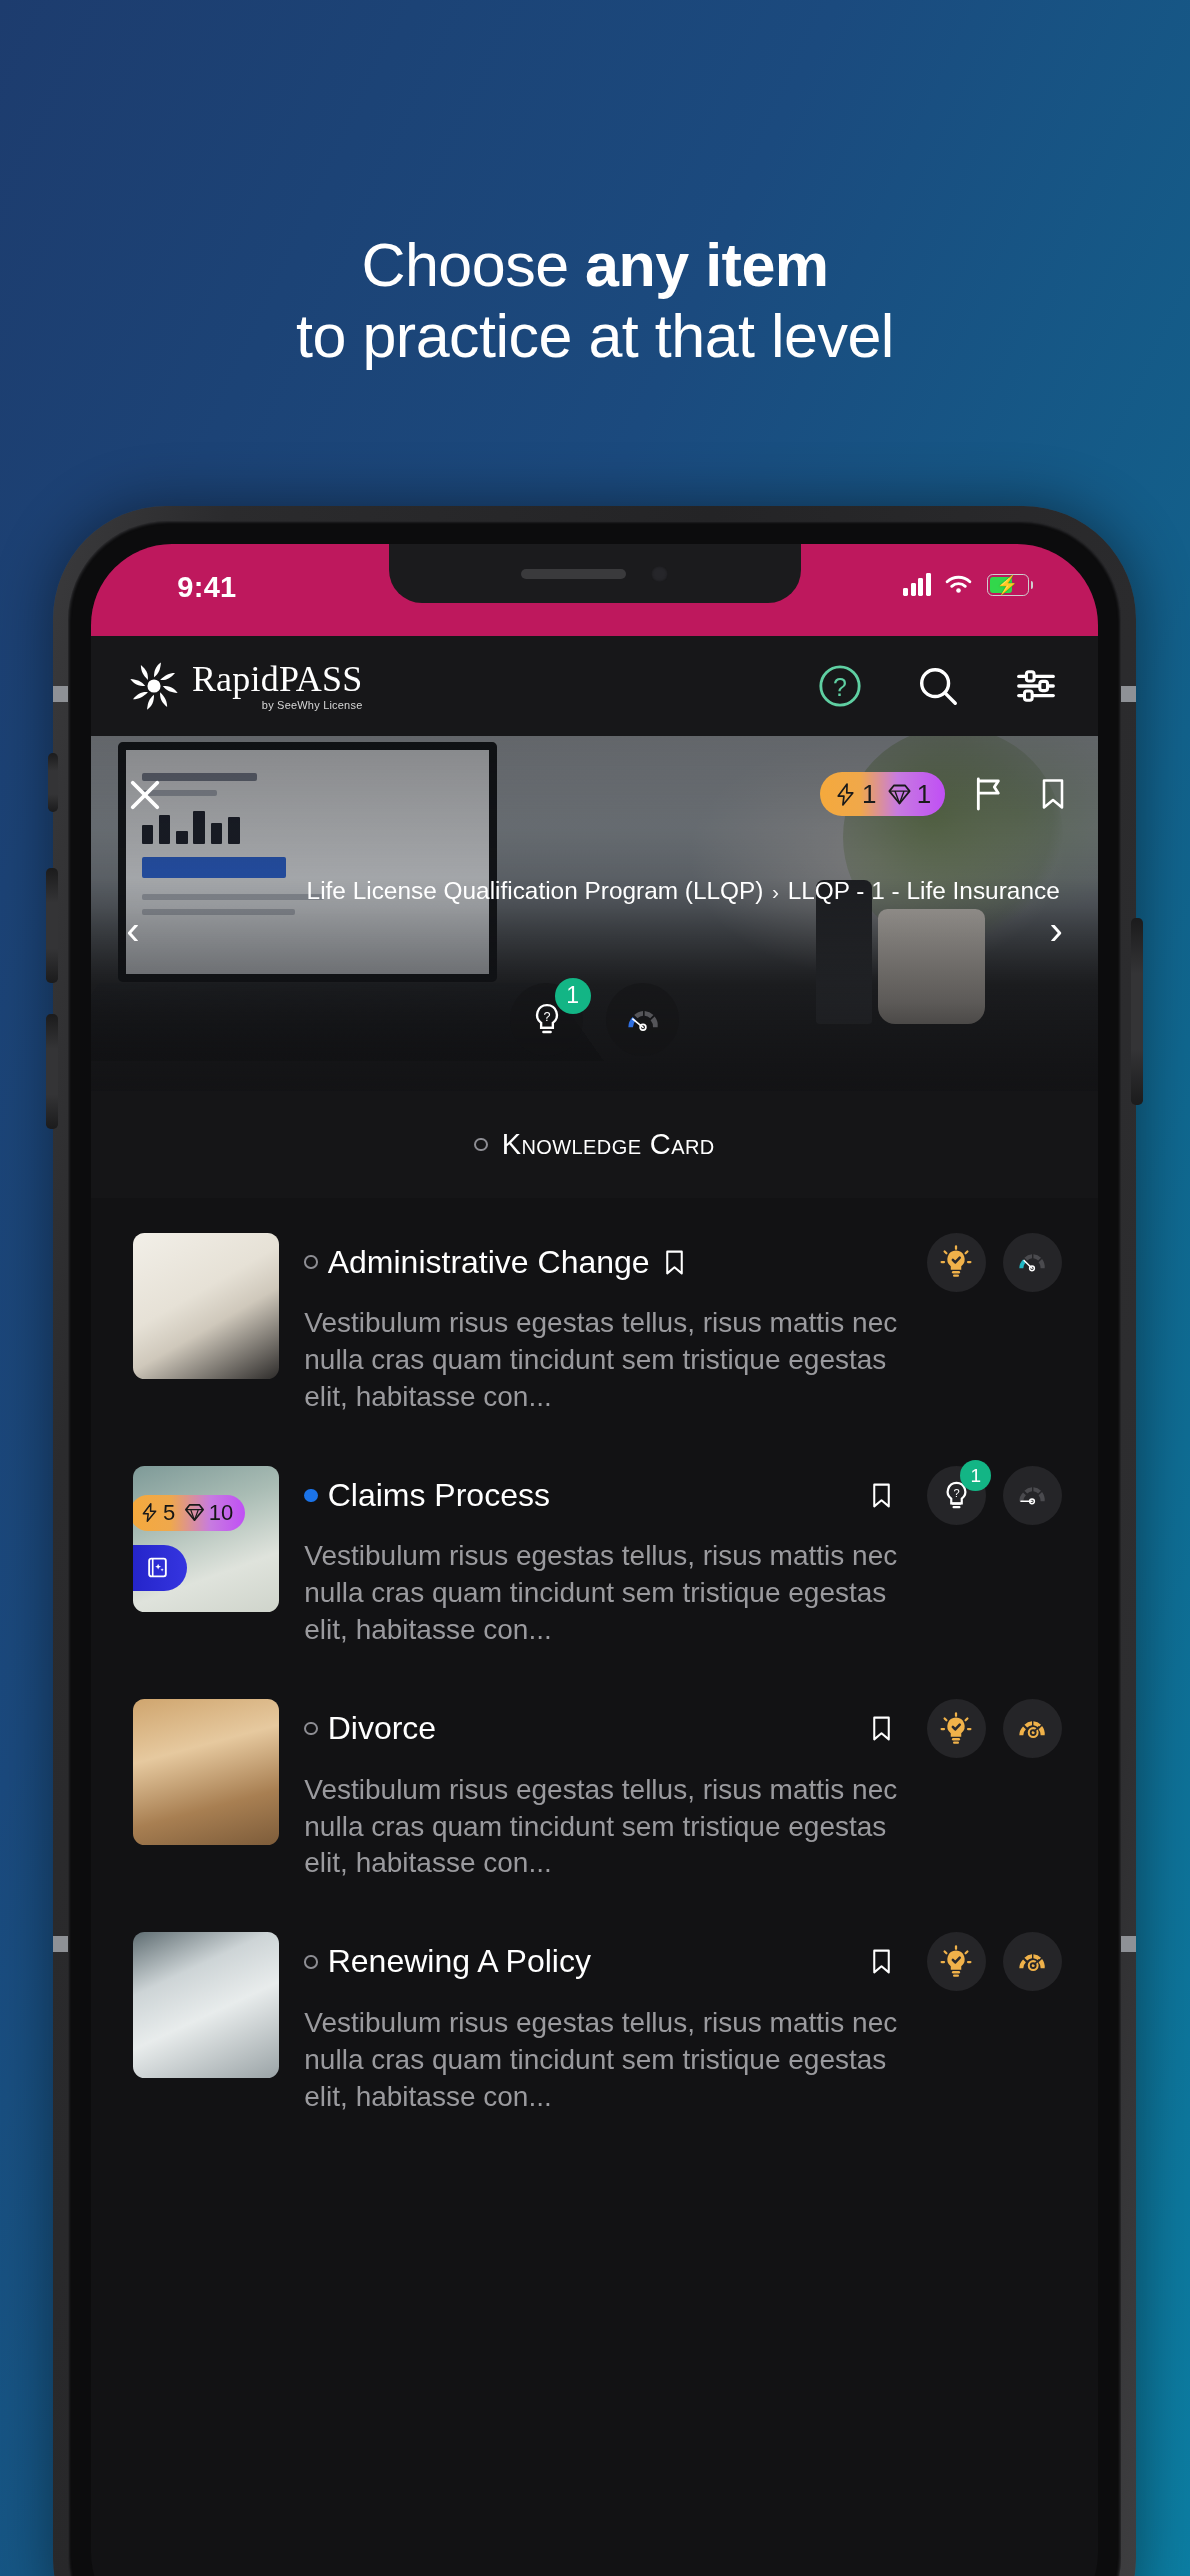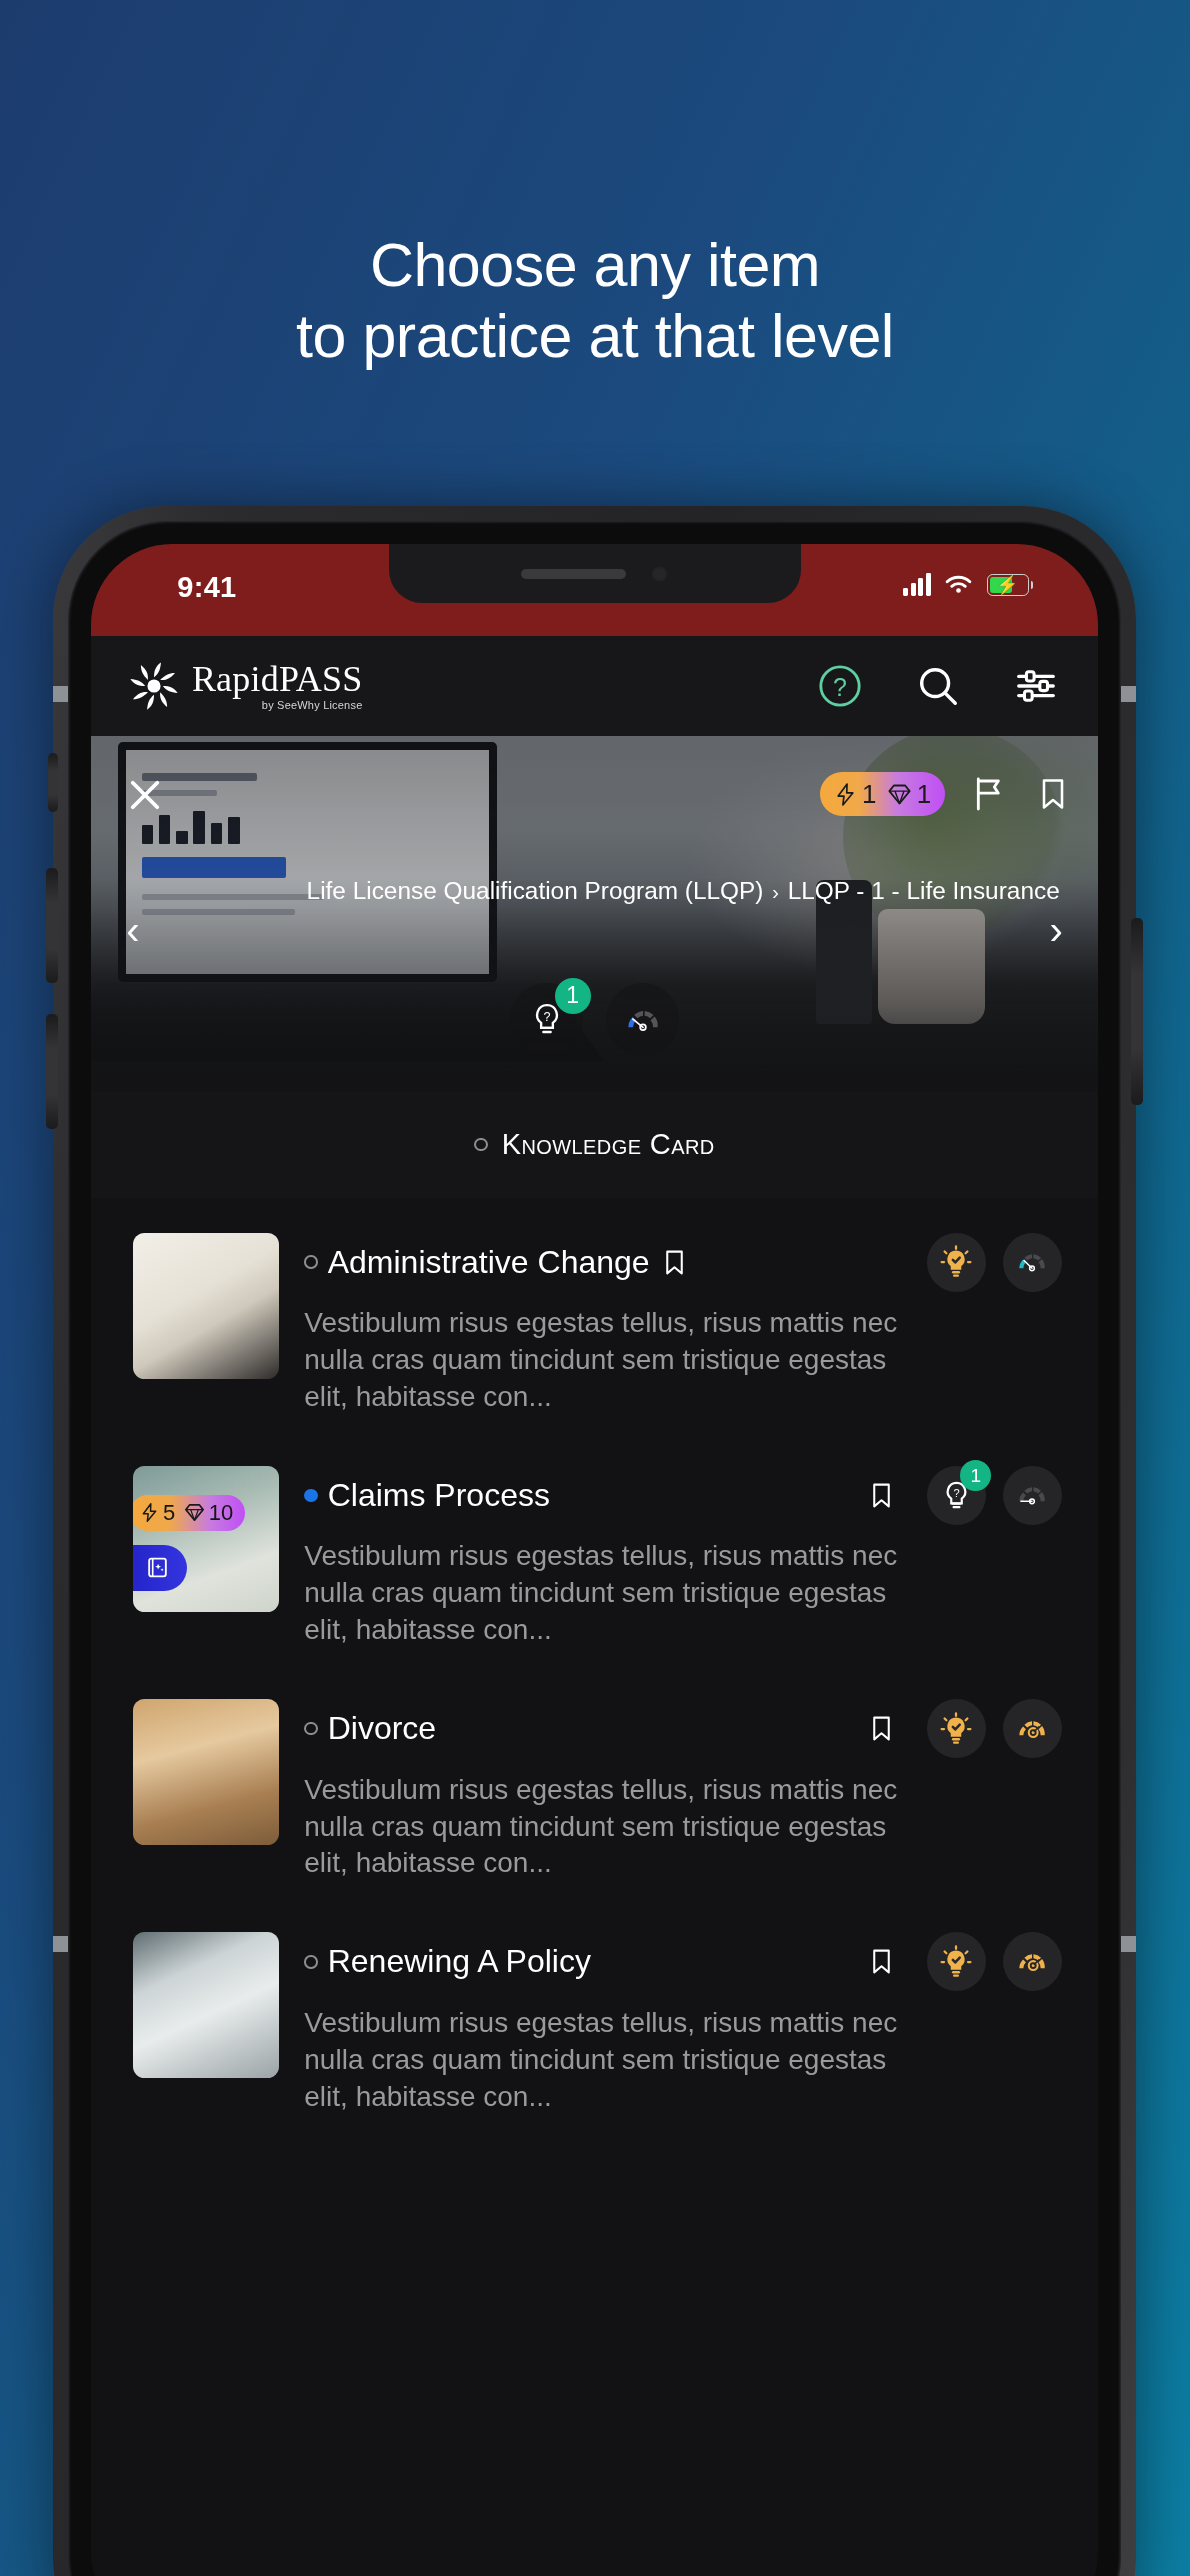--- a/index.html
+++ b/index.html
@@ -14,21 +14,21 @@
   .headline {
     position: absolute;
     top: 230px; left: 0; width: 1190px;
     text-align: center;
     color: #ffffff;
     font-size: 61px;
     line-height: 1.17;
     font-weight: 400;
     letter-spacing: -0.5px;
   }
-  .headline .b { font-weight: 400; }
+  .headline .b { font-weight: 700; }
   .headline .l2 { display: block; }
 
   
   .phone-frame {
     position: absolute;
     left: 53px; top: 506px;
     width: 1083px; height: 2166px;
     border-radius: 113px;
     background: linear-gradient(100deg,#3a3a3c 0%, #2b2b2d 12%, #242426 45%, #2e2e30 88%, #404042 100%);
     box-shadow: 0 0 58px rgba(0,0,0,.45);
@@ -61,21 +61,21 @@
     position: absolute; background: #8e9196;
   }
   .ant-l1 { left: 0; top: 180px; width: 15.3px; height: 16.3px; }
   .ant-l2 { left: 0; top: 1430px; width: 15.3px; height: 16.3px; }
   .ant-r1 { right: 0; top: 180px; width: 15.3px; height: 16.3px; }
   .ant-r2 { right: 0; top: 1430px; width: 15.3px; height: 16.3px; }
 
   
   .statusbar {
     position: relative; height: 92px; width: 100%;
-    background: #7f1d1d;
+    background: #be185d;
   }
   .notch {
     position: absolute; left: 50%; transform: translateX(-50%);
     top: 0; width: 412px; height: 59px;
     background: #1b1b1d; border-radius: 0 0 33px 33px;
     display: flex; align-items: center; justify-content: center; gap: 25px;
   }
   .notch-speaker { width: 105px; height: 10.5px; border-radius: 5.8px; background: #3a3a3c; }
   .notch-cam { width: 16.3px; height: 16.3px; border-radius: 50%; background: #26262a; box-shadow: inset 0 0 2.9px #111; }
   .status-time {

